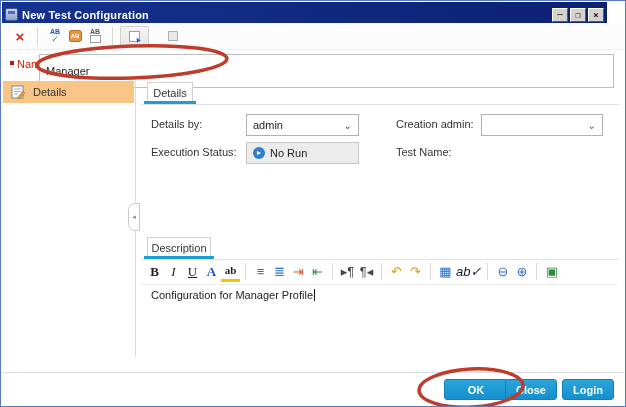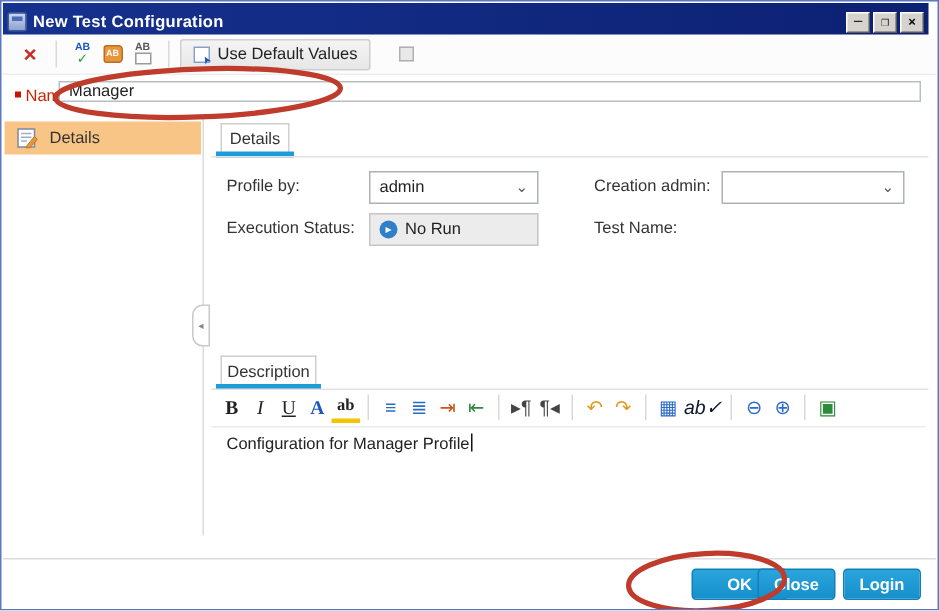--- a/index.html
+++ b/index.html
@@ -1,20 +1,20 @@
 <!DOCTYPE html>
 <html><head>
 <meta charset="utf-8">
 <style>
   * { margin:0; padding:0; box-sizing:border-box; }
   html,body { width:626px; height:407px; font-family:"Liberation Sans", sans-serif; background:#fff; }
   .dialog { position:relative; width:626px; height:407px; border:1px solid #5a79c0; background:#fff; overflow:hidden; }
 
   
-  .titlebar { position:absolute; left:1px; top:1px; right:6px; height:25px;
+  .titlebar { position:absolute; left:1px; top:1px; right:18px; height:25px;
     background:linear-gradient(90deg,#16328f 0%,#10277d 60%,#0d2173 100%);
     display:flex; align-items:center; padding:12px 3px; }
   .title-icon { width:13px; height:13px; margin-right:4px; background:linear-gradient(#cdd6ee,#8fa3cc);
     border:1px solid #3c5a9a; border-radius:2px; position:relative; }
   .title-icon:after { content:""; position:absolute; left:2px; top:2px; right:2px; height:3px; background:#4a6cb8; }
   .title-text { color:#fff; font-weight:bold; font-size:11px; letter-spacing:.2px; }
   .win-controls { margin-left:auto; display:flex; gap:2px; }
   .win-btn { width:16px; height:14px; background:#d6d3ce; border:1px solid;
     border-color:#fdfdfd #5a5a5a #5a5a5a #fdfdfd; font-size:9px; line-height:12px; text-align:center;
     color:#111; font-weight:bold; font-family:"DejaVu Sans Mono", monospace; cursor:default; }
@@ -38,21 +38,21 @@
   .tb-btn.disabled { background:transparent; border-color:transparent; color:#9a9a9a; cursor:default; }
   .cursor-box { width:11px; height:11px; border:1px solid #8aa0c0; background:#fff; position:relative; }
   .cursor-box:after { content:"➤"; position:absolute; right:-2px; bottom:-3px; font-size:7px; color:#1a57c2;
     transform:rotate(-120deg); }
   .gray-box { width:10px; height:10px; border:1px solid #b0b0b0; background:#e8e8e8; }
 
   
   .name-row { position:absolute; left:1px; top:50px; right:1px; height:28px; background:#fff; }
   .req-bullet { position:absolute; left:9px; top:60px; width:4px; height:4px; background:#cc1100; }
   .name-label { position:absolute; left:16px; top:57px; font-size:11px; color:#cc2200; }
-  .name-input { position:absolute; left:38px; top:53px; width:575px; height:14px; border:1px solid #b9bec4;
+  .name-input { position:absolute; left:38px; top:53px; width:575px; height:34px; border:1px solid #b9bec4;
     font-family:"Liberation Sans", sans-serif; font-size:11px; color:#222; padding:0 6px; outline:none; }
 
   
   .sidebar { position:absolute; left:2px; top:80px; width:131px; bottom:52px; background:#fff; }
   .side-item { display:flex; align-items:center; gap:8px; height:22px; padding-left:8px; font-size:11px;
     color:#333; cursor:pointer; }
   .side-item.selected { background:#f9c586; }
   .side-divider { position:absolute; left:134px; top:78px; width:1px; height:278px; background:#dcdcdc; }
 
   
@@ -126,21 +126,20 @@
     </span>
     <span class="tb-icon">
       <span class="stack">
         <span class="mini-ab" style="color:#555">AB</span>
         <span class="mini-grid"></span>
       </span>
     </span>
     <span class="tb-sep"></span>
     <button class="tb-btn">
       <span class="cursor-box"></span>
-      <span>Use Default Values</span>
     </button>
     <span style="width:10px"></span>
     <button class="tb-btn disabled">
       <span class="gray-box"></span>
     </button>
   </div>
 
   <div class="name-row"></div>
   <span class="req-bullet"></span>
   <span class="name-label">Name:</span>
@@ -159,21 +158,21 @@
     </div>
   </div>
   <div class="side-divider"></div>
 
   <div class="tab" style="left:146px; top:81px; width:46px;">
     <span>Details</span>
   </div>
   <div class="tab-underline" style="left:143px; top:100px; width:52px;"></div>
   <div class="tab-line" style="left:140px; top:103px; width:478px;"></div>
 
-  <span class="fld-label" style="left:150px; top:117px;">Profile by:</span>
+  <span class="fld-label" style="left:150px; top:117px;">Details by:</span>
   <div class="combo" style="left:245px; top:113px; width:113px;">
     <span>admin</span>
     <span class="chev">⌄</span>
   </div>
 
   <span class="fld-label" style="left:395px; top:117px;">Creation admin:</span>
   <div class="combo" style="left:480px; top:113px; width:122px;">
     <span></span>
     <span class="chev">⌄</span>
   </div>
@@ -219,21 +218,21 @@
       <span class="rte-icon" style="color: rgb(43, 108, 196);">⊕</span>
       <span class="rte-sep"></span>
       <span class="rte-icon" style="color: rgb(46, 139, 58);">▣</span>
     </div>
 
   <div class="desc-text">
     <span>Configuration for Manager Profile</span><span class="caret"></span>
   </div>
 
   <div class="footer-line"></div>
-  <button class="btn" style="left:443px; width:64px;margin-left:17px;">OK</button>
+  <button class="btn" style="left:443px; width:64px;">OK</button>
   <button class="btn" style="left:504px; width:52px;">Close</button>
   <button class="btn" style="left:561px; width:52px;">Login</button>
 
   <svg class="annotations" viewBox="0 0 626 407">
     <ellipse cx="131" cy="61" rx="95" ry="16" fill="none" stroke="#bf3b2b" stroke-width="3.5" transform="rotate(-2 131 61)"></ellipse>
     <ellipse cx="470" cy="387" rx="52" ry="19" fill="none" stroke="#bf3b2b" stroke-width="3.5" transform="rotate(-3 470 387)"></ellipse>
   </svg>
 
 </div>
 

